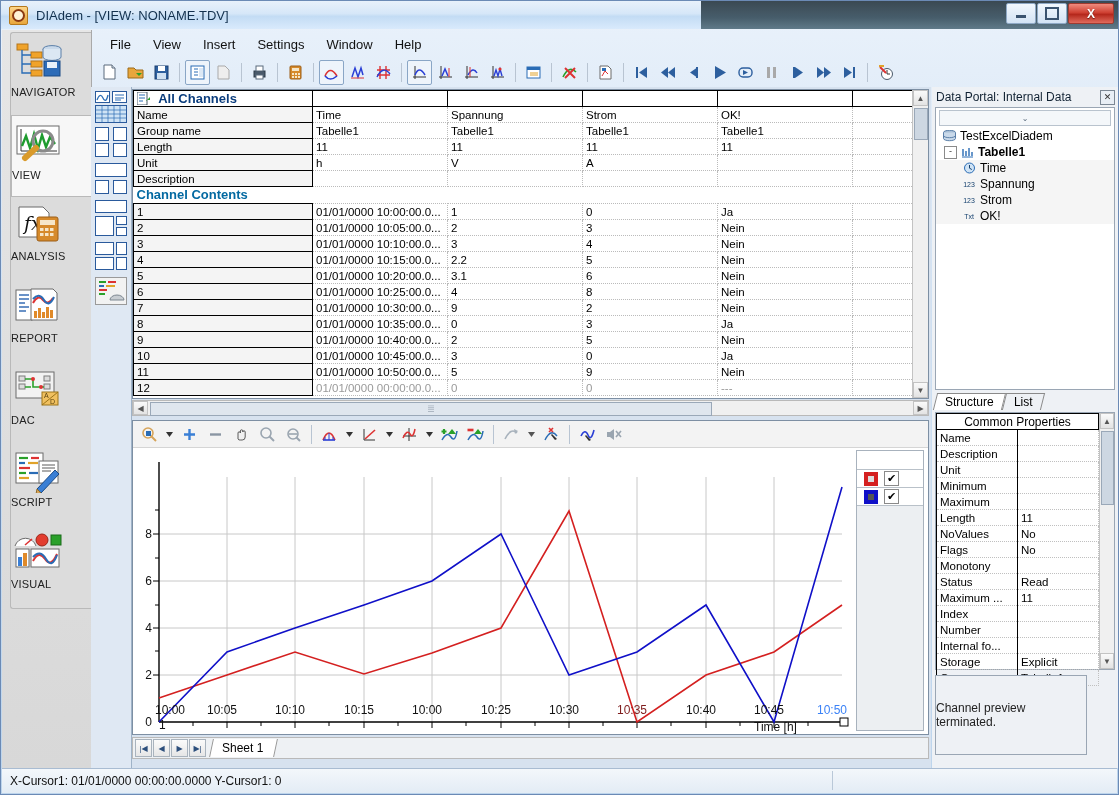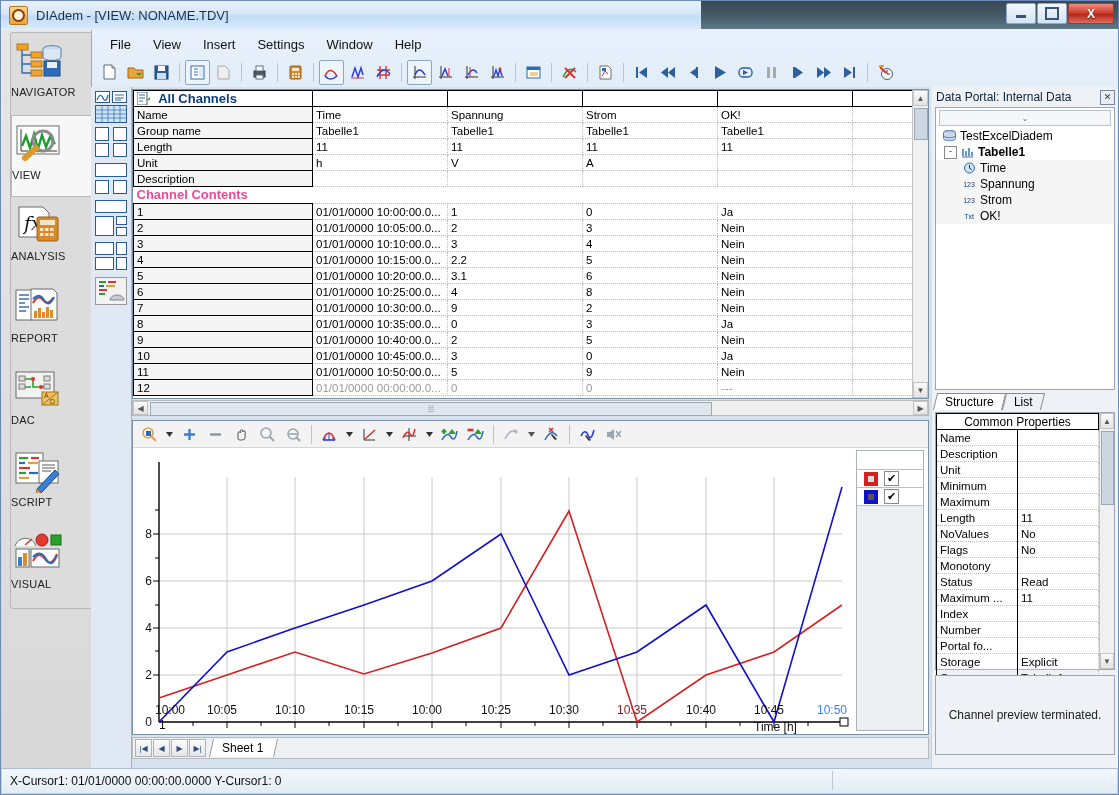--- a/index.html
+++ b/index.html
@@ -55,21 +55,21 @@
   .strip-ico{position:absolute;border:1px solid #2a5a9c;background:#fff;box-sizing:border-box;}
   
   .tblwrap{position:absolute;left:41px;top:2px;width:797px;height:310px;background:#fff;border:1px solid #7d8fa3;
            box-sizing:border-box;overflow:hidden;}
   table.grid{border-collapse:collapse;table-layout:fixed;width:780px;font-size:11.5px;}
   table.grid td{border:1px solid #c8c8c8;height:15px;padding:0 3px;overflow:hidden;white-space:nowrap;
                 border-style:dotted;border-color:#bbb;}
   .hdr-title{background:#fff;font-weight:bold;color:#0b3d7d;font-size:13px;border:1px solid #000 !important;
              border-style:solid !important;}
   .lbl-cell{background:#f4f4f4;border:1px solid #000 !important;border-style:solid !important;}
-  .sec{color:#ec4899;font-weight:bold;font-size:13px;background:#fff;border:none !important;}
+  .sec{color:#0369a1;font-weight:bold;font-size:13px;background:#fff;border:none !important;}
   .dim{color:#9a9a9a;}
   .rowhdr{background:#f4f4f4;border:1px solid #000 !important;border-style:solid !important;}
   .vsb{position:absolute;right:0;top:0;width:15px;height:100%;background:#f0f0f0;border-left:1px solid #c3c3c3;}
   .vsb .thumb{position:absolute;left:1px;top:18px;width:12px;height:30px;background:#cdd7e2;border:1px solid #9aa8b8;}
   .arrowbtn{position:absolute;left:0;width:15px;height:16px;background:linear-gradient(180deg,#fafafa,#e3e3e3);
             border:1px solid #c3c3c3;box-sizing:border-box;display:flex;align-items:center;justify-content:center;font-size:8px;color:#555;}
   .hsb{position:absolute;left:41px;top:313px;width:797px;height:16px;background:#f0f0f0;border:1px solid #b9b9b9;box-sizing:border-box;}
   .hsb .thumb{position:absolute;left:17px;top:1px;width:560px;height:12px;background:#dfe6ee;border:1px solid #9aa8b8;
               display:flex;align-items:center;justify-content:center;color:#7a8898;font-size:9px;}
   
@@ -103,21 +103,21 @@
   .tico{width:14px;height:13px;margin-right:4px;display:flex;align-items:center;justify-content:center;font-size:7px;}
   .tabrow{position:absolute;left:3px;top:306px;width:180px;height:17px;display:flex;align-items:flex-end;font-size:12px;}
   .ptab{padding:1px 9px;transform:skewX(-14deg);border-left:1px solid #8a8a8a;border-right:1px solid #8a8a8a;
         border-top:1px solid #8a8a8a;background:#eef1f5;}
   .ptab span{display:inline-block;transform:skewX(14deg);}
   .propbox{position:absolute;left:3px;top:325px;width:180px;height:258px;background:#fff;border:1px solid #9aa6b4;box-sizing:border-box;}
   table.props{border-collapse:collapse;table-layout:fixed;width:163px;font-size:11.5px;}
   table.props td{height:15px;padding:0 3px;border:1px dotted #c0c0c0;overflow:hidden;white-space:nowrap;}
   .props .k{width:72px;border-right:1px solid #000;border-left:1px solid #000;}
   .props-hd{text-align:center;font-size:12px;border:1px solid #000 !important;background:#fff;}
-  .previewbox{position:absolute;left:3px;top:588px;width:180px;height:80px;background:#eef1f5;border:1px solid #9aa6b4;
+  .previewbox{position:absolute;left:3px;top:588px;width:152px;height:80px;background:#eef1f5;border:1px solid #9aa6b4;
               box-sizing:border-box;display:flex;align-items:center;justify-content:center;text-align:left;font-size:12px;color:#222;}
   
   .status{position:absolute;left:1px;top:767px;width:1115px;height:24px;
           background:linear-gradient(180deg,#f3f7fb,#e3ecf5);border-top:1px solid #a9bcd2;display:flex;align-items:center;}
   .status .txt{margin-left:8px;font-size:12px;color:#101010;}
   .status .cell{position:absolute;left:830px;top:2px;width:283px;height:19px;border-left:1px solid #b9c8d8;}
   svg{display:block;}
 </style>
 </head>
 <body>
@@ -1072,21 +1072,21 @@
             </tr>
         <tr>
               <td class="k">Index</td>
               <td></td>
             </tr>
         <tr>
               <td class="k">Number</td>
               <td></td>
             </tr>
         <tr>
-              <td class="k">Portal fo...</td>
+              <td class="k">Internal fo...</td>
               <td></td>
             </tr>
         <tr>
               <td class="k">Storage</td>
               <td>Explicit</td>
             </tr>
         <tr>
               <td class="k">Group na...</td>
               <td>Tabelle1</td>
             </tr>

